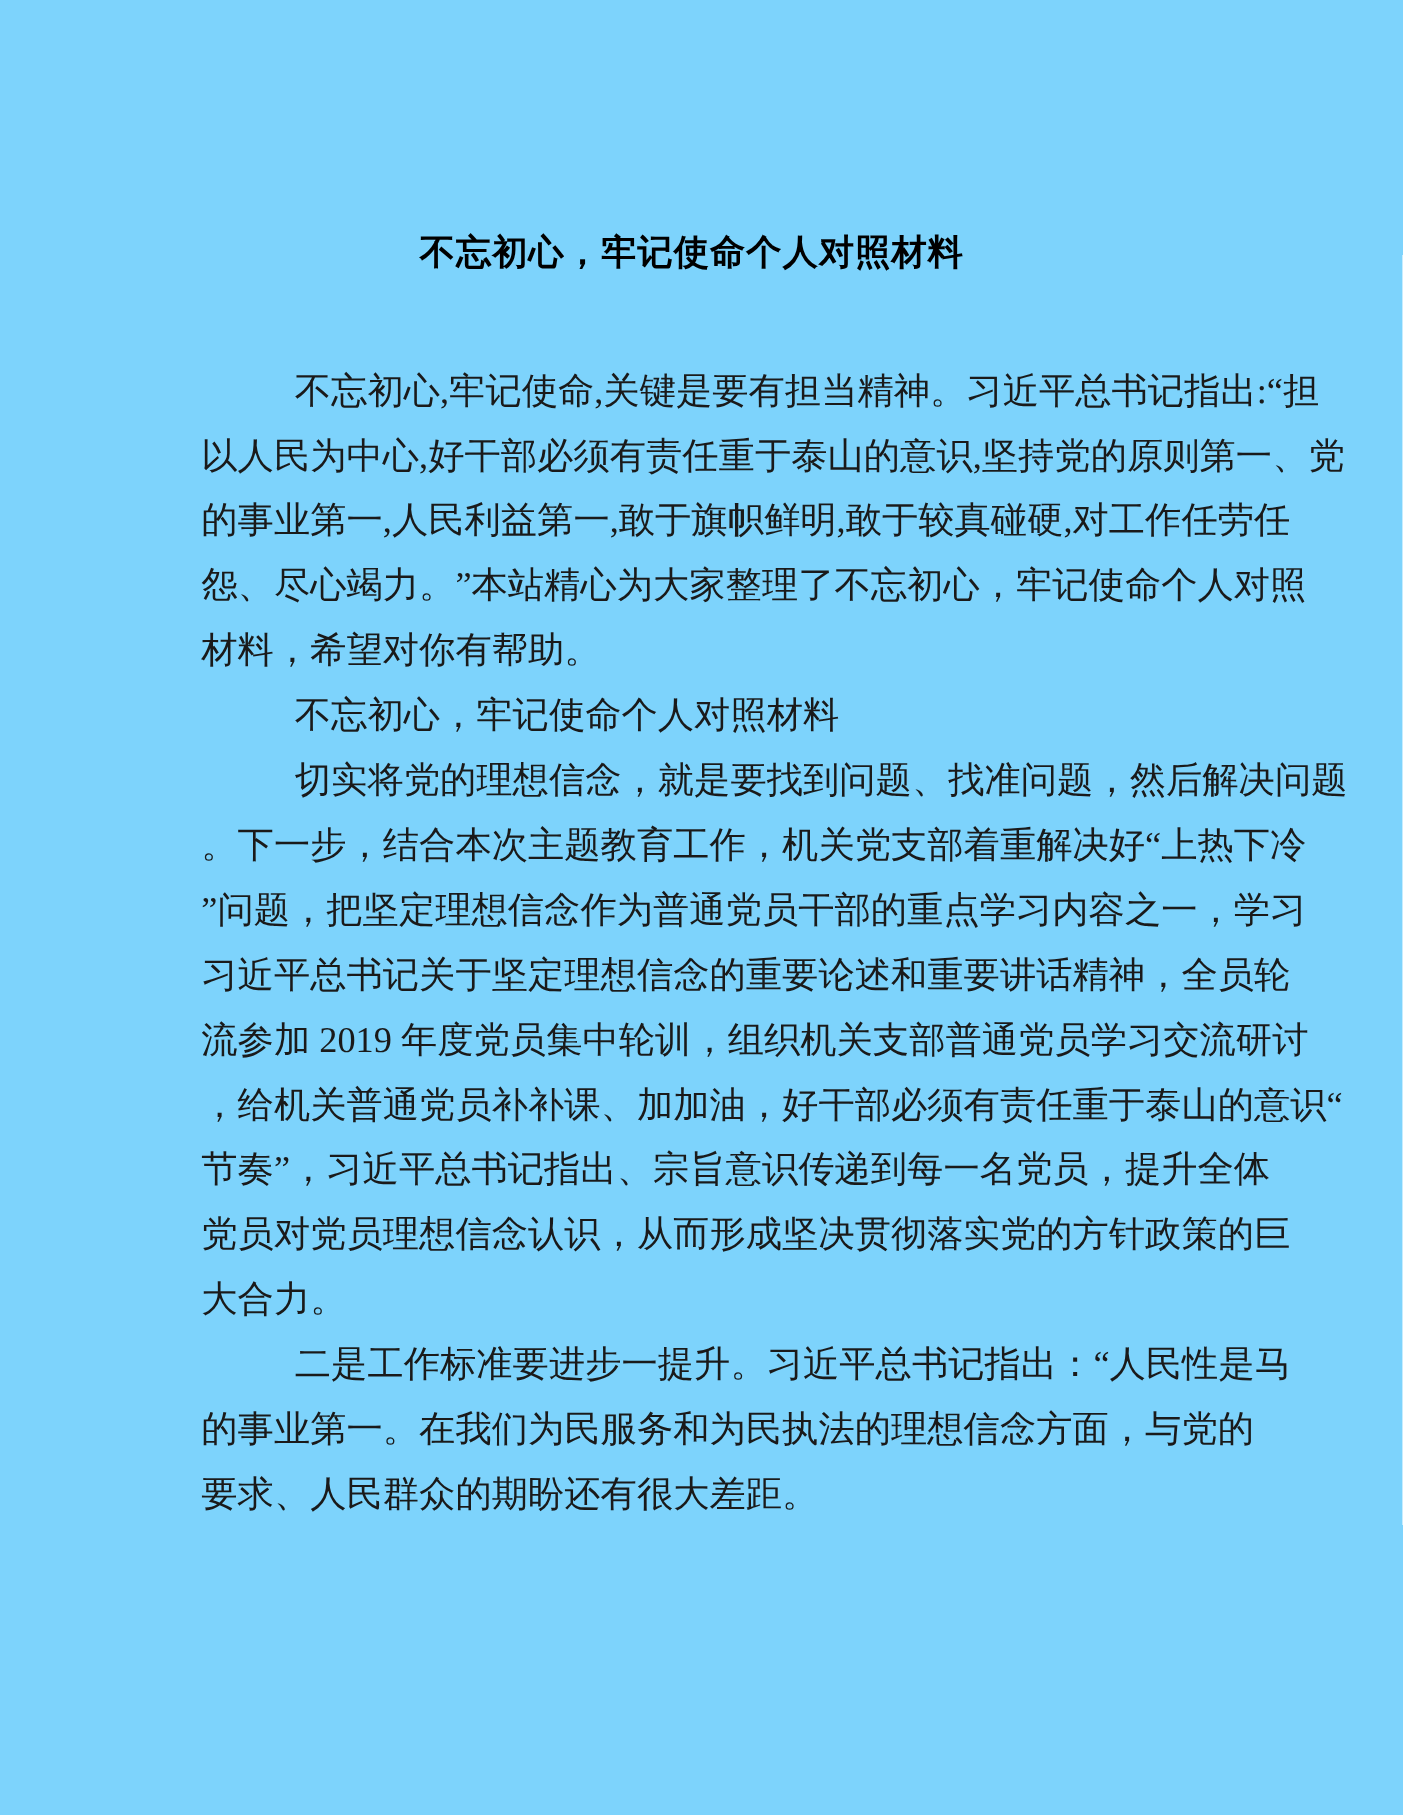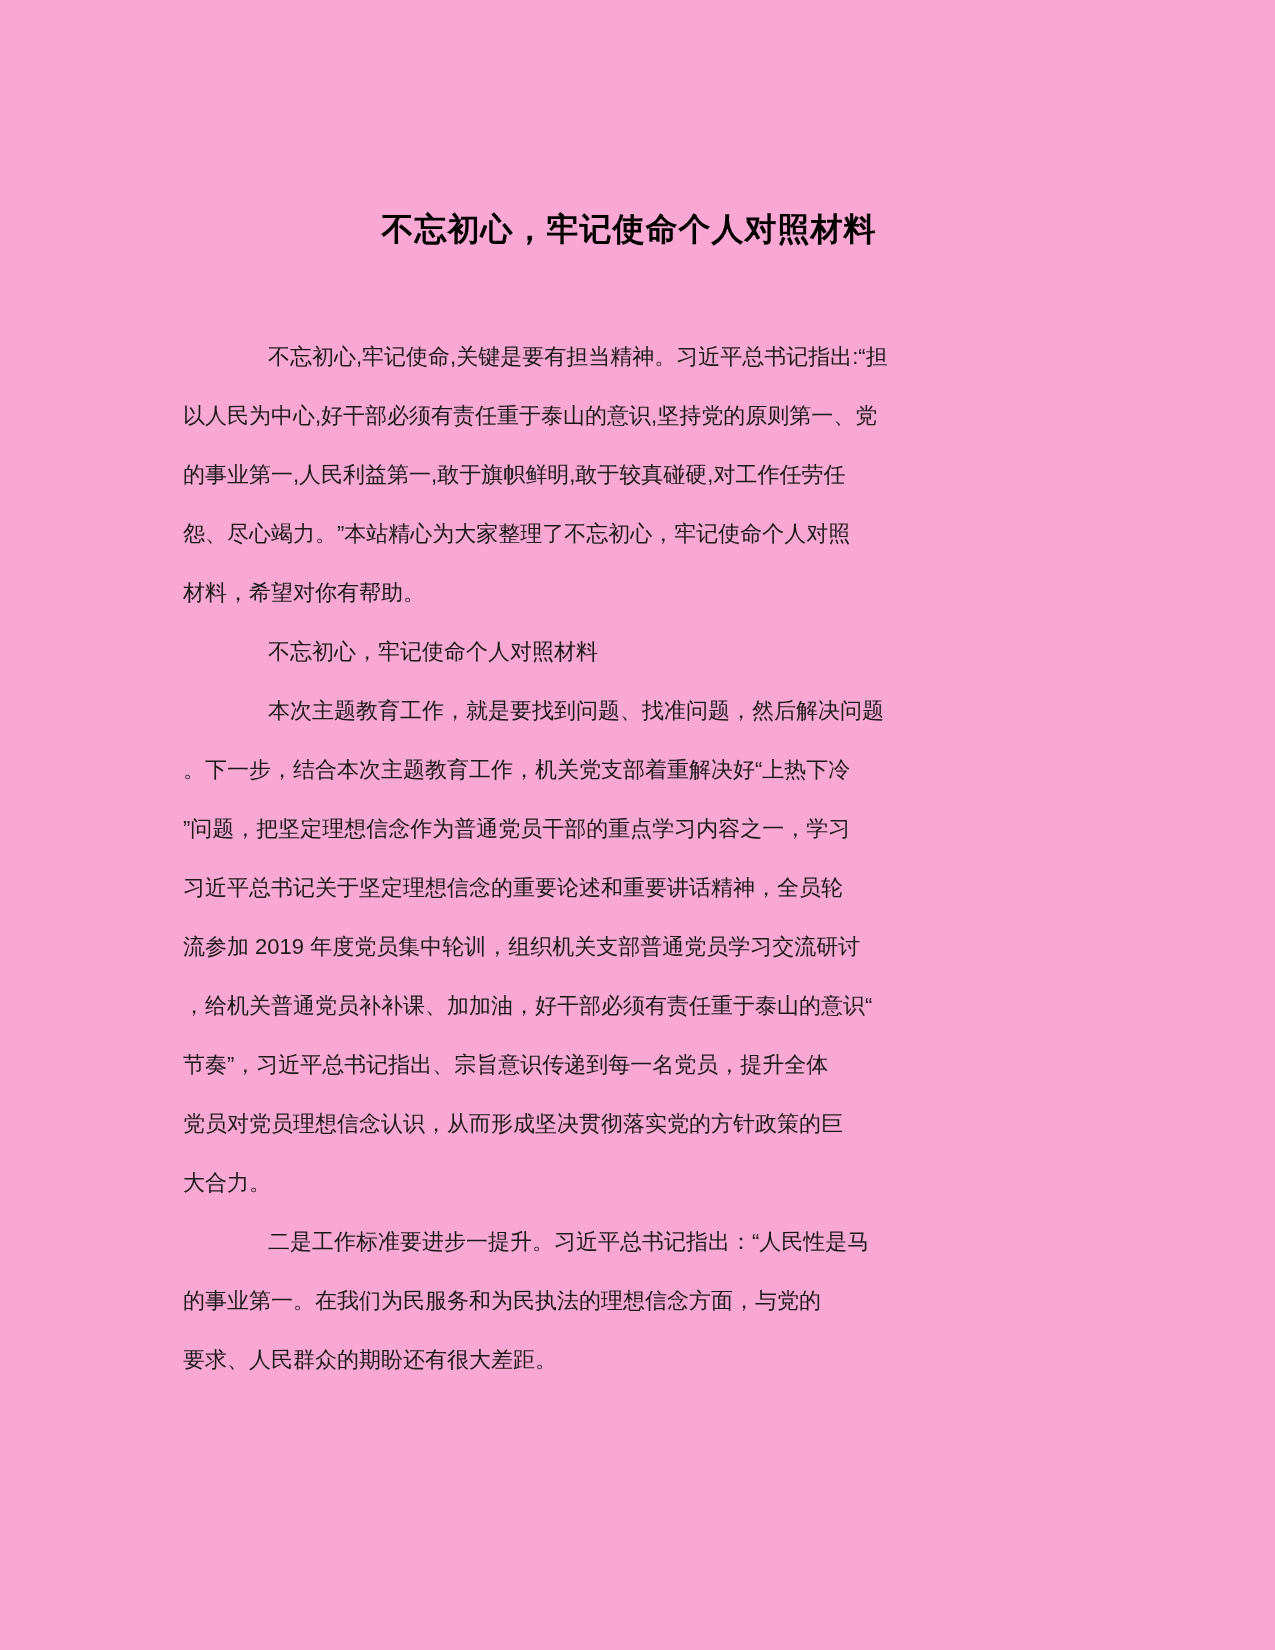--- a/index.html
+++ b/index.html
@@ -7,21 +7,21 @@
   body {
     width: 1275px;
     height: 1650px;
     font-family: "Liberation Serif", serif;
     overflow: hidden;
   }
   .page {
     position: relative;
     width: 1275px;
     height: 1650px;
-    background: #f9a8d4;
+    background: #7dd3fc;
     padding: 205px 10px 0 183px;
   }
   .doc-title {
     width: 892px;
     text-align: center;
     font-family: "Liberation Sans", sans-serif;
     font-weight: 700;
     font-size: 32px;
     line-height: 48px;
     color: #000000;
@@ -30,23 +30,23 @@
   .doc-body {
     margin-top: 74px;
     width: 892px;
     color: #1a1a1a;
   }
   .para { display: block; }
   .line {
     display: block;
     height: 59px;
     line-height: 59px;
-    font-size: 22px;
+    font-size: 33px;
     white-space: nowrap;
-    font-family: Liberation Sans, sans-serif;
+    font-family: Liberation Serif, serif;
   }
   .indent { text-indent: 85px; }
 </style>
 </head>
 <body>
 
 <div class="page">
 
   <h1 class="doc-title">不忘初心，牢记使命个人对照材料</h1>
 
@@ -58,21 +58,21 @@
       <span class="line">的事业第一,人民利益第一,敢于旗帜鲜明,敢于较真碰硬,对工作任劳任</span>
       <span class="line">怨、尽心竭力。”本站精心为大家整理了不忘初心，牢记使命个人对照</span>
       <span class="line">材料，希望对你有帮助。</span>
     </div>
 
     <div class="para">
       <span class="line indent">不忘初心，牢记使命个人对照材料</span>
     </div>
 
     <div class="para">
-      <span class="line indent">本次主题教育工作，就是要找到问题、找准问题，然后解决问题</span>
+      <span class="line indent">切实将党的理想信念，就是要找到问题、找准问题，然后解决问题</span>
       <span class="line">。下一步，结合本次主题教育工作，机关党支部着重解决好“上热下冷</span>
       <span class="line">”问题，把坚定理想信念作为普通党员干部的重点学习内容之一，学习</span>
       <span class="line">习近平总书记关于坚定理想信念的重要论述和重要讲话精神，全员轮</span>
       <span class="line">流参加 2019 年度党员集中轮训，组织机关支部普通党员学习交流研讨</span>
       <span class="line">，给机关普通党员补补课、加加油，好干部必须有责任重于泰山的意识“</span>
       <span class="line">节奏”，习近平总书记指出、宗旨意识传递到每一名党员，提升全体</span>
       <span class="line">党员对党员理想信念认识，从而形成坚决贯彻落实党的方针政策的巨</span>
       <span class="line">大合力。</span>
     </div>
 

